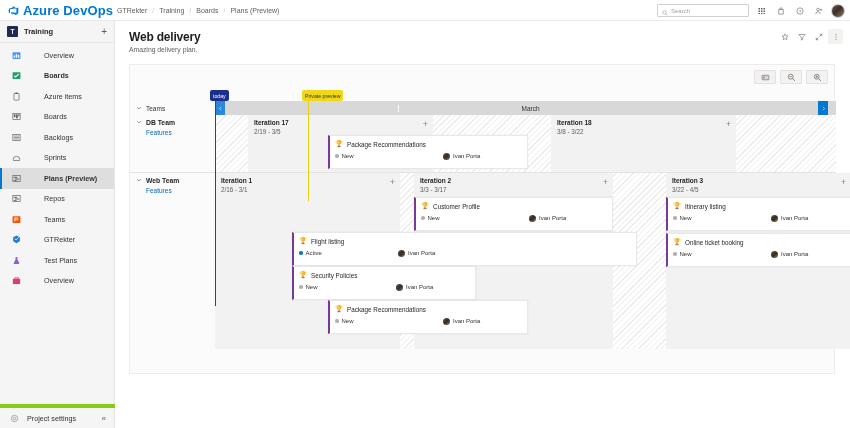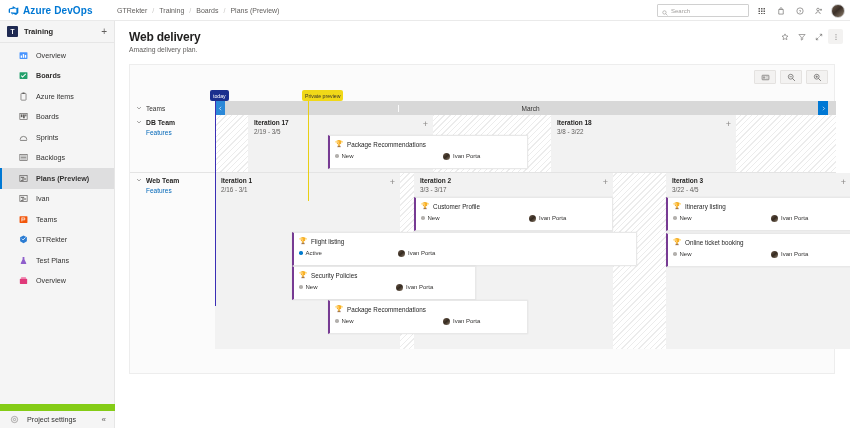--- a/index.html
+++ b/index.html
@@ -16,21 +16,21 @@
     position: absolute; top: 0; left: 0; width: 850px; height: 21px;
     background: #ffffff; border-bottom: 1px solid #eaeaea;
     display: flex; align-items: center;
   }
   .ado-logo {
     display: flex; align-items: center; gap: 4px;
     width: 115px; padding-left: 8px;
   }
   .ado-mark { width: 11px; height: 11px; position: relative; }
   .ado-mark svg { display: block; }
-  .ado-name { font-size: 10px; font-weight: bold; color: #0078d4; letter-spacing: .1px; }
+  .ado-name { font-size: 13px; font-weight: bold; color: #0078d4; letter-spacing: .1px; }
 
   .breadcrumb {
     display: flex; align-items: center; gap: 5px;
     font-size: 7px; color: #8a8886; margin-left: 2px;
   }
   .bc-item { color: #605e5c; }
   .bc-sep { color: #c8c6c4; }
 
   .topbar-right {
     position: absolute; right: 5px; top: 0; height: 21px;
@@ -60,34 +60,34 @@
   .proj-badge {
     width: 11px; height: 11px; background: #1f2a52; color: #fff;
     font-size: 6.5px; font-weight: bold; display: flex;
     align-items: center; justify-content: center; border-radius: 1px;
   }
   .proj-name { font-size: 7.5px; font-weight: bold; color: #201f1e; flex: 1; }
   .proj-add { font-size: 10px; color: #605e5c; line-height: 1; }
 
   .nav-list { padding-top: 2px; }
   .nav-item {
-    height: 20.5px; display: flex; align-items: center; gap: 7px;
-    padding-left: 18px; font-size: 7.2px; color: #323130; position: relative;
+    height: 20.5px; display: flex; align-items: center; gap: 22px;
+    padding-left: 11px; font-size: 7.2px; color: #323130; position: relative;
   }
   .nav-item.bold { font-weight: bold; }
   .nav-item.active { background: #dededf; font-weight: bold; }
   .nav-item.active::before {
     content: ''; position: absolute; left: 0; top: 0; bottom: 0; width: 2px; background:#0078d4;
   }
   .nav-ico { width: 11px; height: 11px; display:flex; align-items:center; justify-content:center; flex:0 0 11px; }
 
   .proj-settings {
     position: absolute; bottom: 0; left: 0; width: 115px; height: 24px;
     display: flex; align-items: center; gap: 7px; padding: 0 9px;
-    border-top: 7px solid #84cc16; font-size: 7.2px; color: #323130;
+    border-top: 4px solid #84cc16; font-size: 7.2px; color: #323130;
   }
   .collapse-btn { margin-left: auto; color: #605e5c; font-size: 8px; }
 
   
   .main {
     position: absolute; top: 21px; left: 115px; width: 735px; height: 407px;
     background: #ffffff;
   }
   .page-head { padding: 9px 0 0 14px; position: relative; }
   .page-title { font-size: 12px; font-weight: bold; color: #201f1e; letter-spacing: -.2px; }
@@ -311,39 +311,39 @@
             <rect x="7.2" y="4.2" width="3" height="7" fill="#605e5c"></rect>
             <rect x="11" y="4.2" width="2.2" height="3.5" fill="#605e5c"></rect>
           </svg>
       </span>
       <span>Boards</span>
     </div>
 
     <div class="nav-item">
       <span class="nav-ico">
         <svg width="9" height="9" viewBox="0 0 16 16">
-            <path d="M2 12a6 6 0 1 1 12 0" fill="none" stroke="#605e5c" stroke-width="1.3"></path>
-            <line x1="2" y1="13.2" x2="14" y2="13.2" stroke="#605e5c" stroke-width="1.3"></line>
-          </svg>
-      </span>
-      <span>Sprints</span>
-    </div>
-
-    <div class="nav-item">
-      <span class="nav-ico">
-        <svg width="9" height="9" viewBox="0 0 16 16">
             <rect x="1.5" y="2.5" width="13" height="11" fill="none" stroke="#605e5c" stroke-width="1.2"></rect>
             <line x1="3.2" y1="5.4" x2="12.8" y2="5.4" stroke="#605e5c" stroke-width="1.1"></line>
             <line x1="3.2" y1="8" x2="12.8" y2="8" stroke="#605e5c" stroke-width="1.1"></line>
             <line x1="3.2" y1="10.6" x2="12.8" y2="10.6" stroke="#605e5c" stroke-width="1.1"></line>
           </svg>
       </span>
       <span>Backlogs</span>
     </div>
 
+    <div class="nav-item">
+      <span class="nav-ico">
+        <svg width="9" height="9" viewBox="0 0 16 16">
+            <path d="M2 12a6 6 0 1 1 12 0" fill="none" stroke="#605e5c" stroke-width="1.3"></path>
+            <line x1="2" y1="13.2" x2="14" y2="13.2" stroke="#605e5c" stroke-width="1.3"></line>
+          </svg>
+      </span>
+      <span>Sprints</span>
+    </div>
+
 
     <div class="nav-item active">
       <span class="nav-ico">
         <svg width="9" height="9" viewBox="0 0 16 16">
             <rect x="1.5" y="2.5" width="13" height="11" fill="none" stroke="#605e5c" stroke-width="1.2"></rect>
             <rect x="3.2" y="5" width="6" height="1.8" fill="#605e5c"></rect>
             <rect x="5.2" y="8" width="7.5" height="1.8" fill="#605e5c"></rect>
             <rect x="3.2" y="11" width="5" height="1.5" fill="#605e5c"></rect>
           </svg>
       </span>
@@ -352,21 +352,21 @@
 
     <div class="nav-item">
       <span class="nav-ico">
         <svg width="9" height="9" viewBox="0 0 16 16">
             <rect x="1.5" y="2.5" width="13" height="11" fill="none" stroke="#605e5c" stroke-width="1.2"></rect>
             <rect x="3.2" y="5" width="6" height="1.8" fill="#605e5c"></rect>
             <rect x="5.2" y="8" width="7.5" height="1.8" fill="#605e5c"></rect>
             <rect x="3.2" y="11" width="5" height="1.5" fill="#605e5c"></rect>
           </svg>
       </span>
-      <span>Ivan</span>
+      <span>Repos</span>
     </div>
 
     <div class="nav-item">
       <span class="nav-ico">
         <svg width="9" height="9" viewBox="0 0 16 16">
             <rect x="1" y="2" width="14" height="12" rx="1" fill="#f2560a"></rect>
             <path d="M5 4.5v7M5 5.2h5.2v3.4H5" fill="none" stroke="#fff" stroke-width="1.3"></path>
           </svg>
       </span>
       <span>Teams</span>

